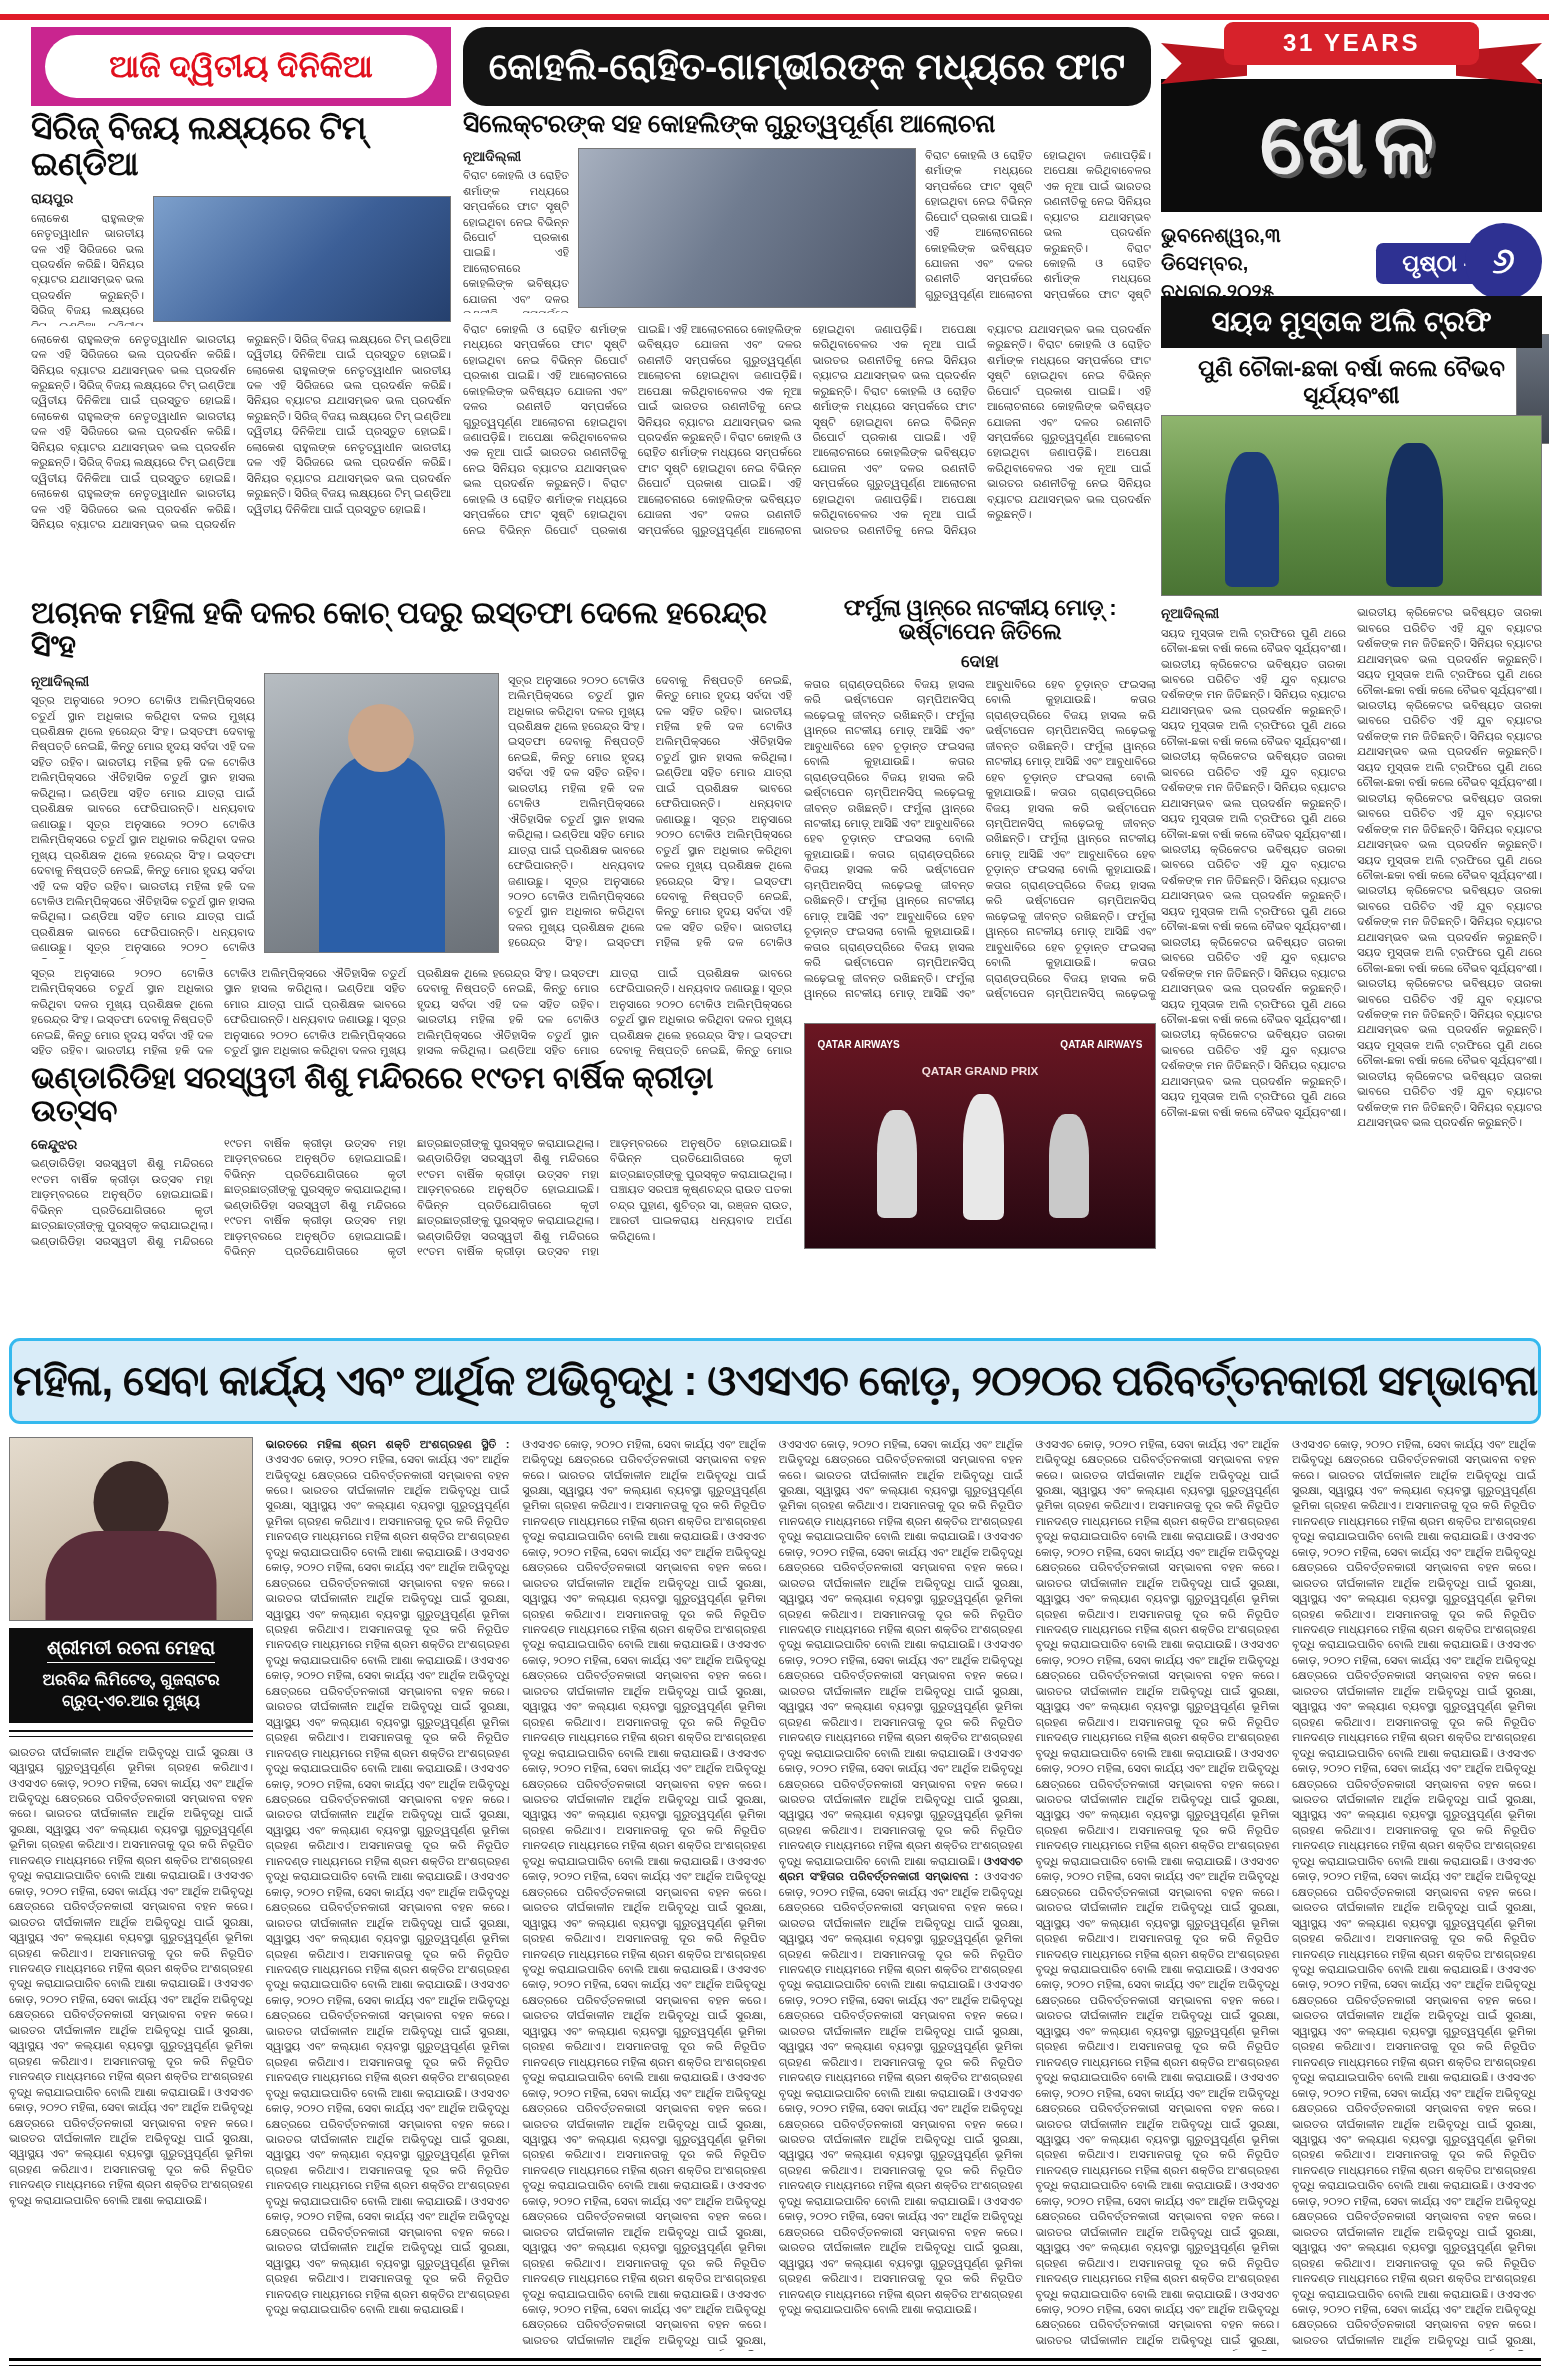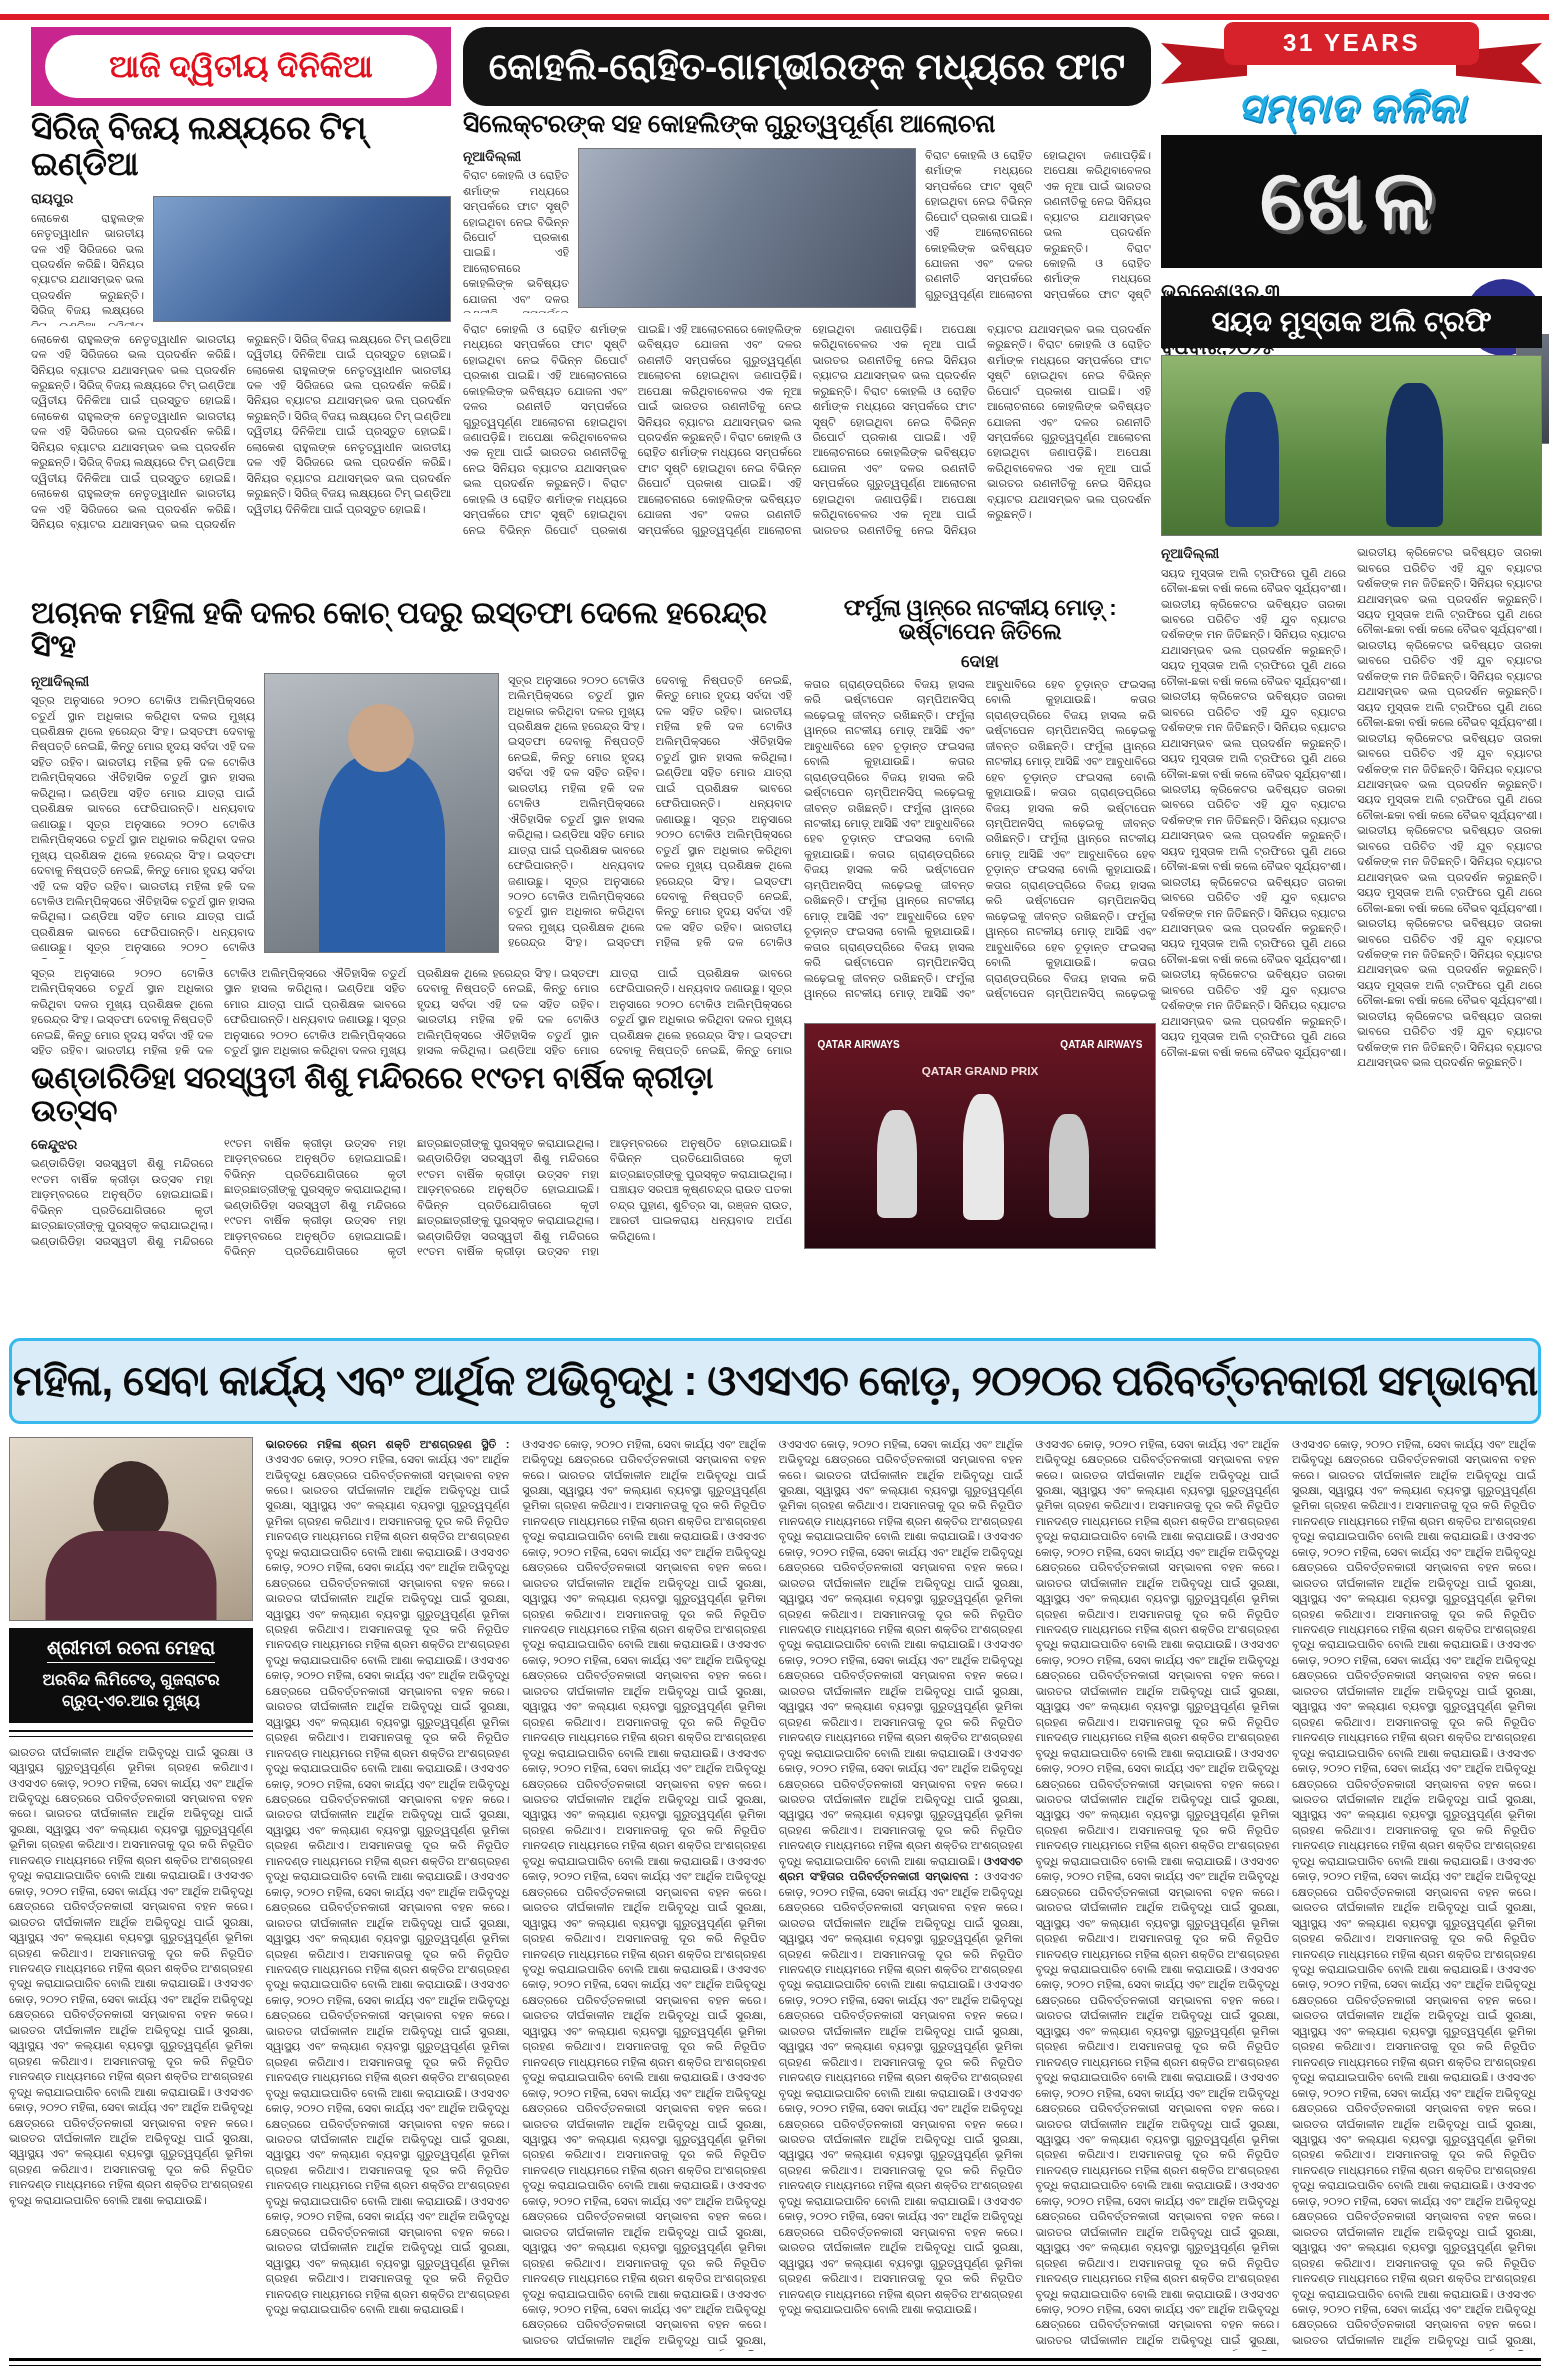--- a/index.html
+++ b/index.html
@@ -80,21 +80,20 @@
   <div class="abs kicker-left">
     <div class="pill">ଆଜି ଦ୍ୱିତୀୟ ଦିନିକିଆ</div>
   </div>
 
   <div class="abs masthead">
     <div class="ribbon">
       <div class="tail l"></div>
       <div class="tail r"></div>
       <div class="band">31 YEARS</div>
     </div>
-    <div class="logo">ସମ୍ବାଦ କଳିକା</div>
     <div class="khela">ଖେଳ</div>
     <div class="mast-bottom">
       <div class="mast-date">
         <span>ଭୁବନେଶ୍ୱର,୩ ଡିସେମ୍ବର,</span><br>
         <span>ବୁଧବାର,୨୦୨୫</span>
       </div>
       <div class="page-badge">
         <div class="rect">ପୃଷ୍ଠା –</div>
         <div class="circ">୬</div>
       </div>
@@ -124,20 +123,21 @@
       <div class="photo ph-selfie" style="width:338px;height:160px;"></div>
       <div class="jtext cols2" style="flex:1;height:165px;">ବିରାଟ କୋହଲି ଓ ରୋହିତ ଶର୍ମାଙ୍କ ମଧ୍ୟରେ ସମ୍ପର୍କରେ ଫାଟ ସୃଷ୍ଟି ହୋଇଥିବା ନେଇ ବିଭିନ୍ନ ରିପୋର୍ଟ ପ୍ରକାଶ ପାଇଛି। ଏହି ଆଲୋଚନାରେ କୋହଲିଙ୍କ ଭବିଷ୍ୟତ ଯୋଜନା ଏବଂ ଦଳର ରଣନୀତି ସମ୍ପର୍କରେ ଗୁରୁତ୍ୱପୂର୍ଣ୍ଣ ଆଲୋଚନା ହୋଇଥିବା ଜଣାପଡ଼ିଛି। ଅପେକ୍ଷା କରିଥିବାବେଳର ଏକ ନୂଆ ପାଇଁ ଭାରତର ରଣନୀତିକୁ ନେଇ ସିନିୟର ବ୍ୟାଟର ଯଥାସମ୍ଭବ ଭଲ ପ୍ରଦର୍ଶନ କରୁଛନ୍ତି। ବିରାଟ କୋହଲି ଓ ରୋହିତ ଶର୍ମାଙ୍କ ମଧ୍ୟରେ ସମ୍ପର୍କରେ ଫାଟ ସୃଷ୍ଟି ହୋଇଥିବା ନେଇ ବିଭିନ୍ନ ରିପୋର୍ଟ ପ୍ରକାଶ ପାଇଛି। ଏହି ଆଲୋଚନାରେ କୋହଲିଙ୍କ ଭବିଷ୍ୟତ ଯୋଜନା ଏବଂ ଦଳର ରଣନୀତି ସମ୍ପର୍କରେ ଗୁରୁତ୍ୱପୂର୍ଣ୍ଣ ଆଲୋଚନା ହୋଇଥିବା ଜଣାପଡ଼ିଛି। ଅପେକ୍ଷା କରିଥିବାବେଳର ଏକ ନୂଆ ପାଇଁ ଭାରତର ରଣନୀତିକୁ ନେଇ ସିନିୟର ବ୍ୟାଟର ଯଥାସମ୍ଭବ ଭଲ ପ୍ରଦର୍ଶନ କରୁଛନ୍ତି।</div>
     </div>
     <div class="jtext cols4" style="margin-top:9px;height:224px;">ବିରାଟ କୋହଲି ଓ ରୋହିତ ଶର୍ମାଙ୍କ ମଧ୍ୟରେ ସମ୍ପର୍କରେ ଫାଟ ସୃଷ୍ଟି ହୋଇଥିବା ନେଇ ବିଭିନ୍ନ ରିପୋର୍ଟ ପ୍ରକାଶ ପାଇଛି। ଏହି ଆଲୋଚନାରେ କୋହଲିଙ୍କ ଭବିଷ୍ୟତ ଯୋଜନା ଏବଂ ଦଳର ରଣନୀତି ସମ୍ପର୍କରେ ଗୁରୁତ୍ୱପୂର୍ଣ୍ଣ ଆଲୋଚନା ହୋଇଥିବା ଜଣାପଡ଼ିଛି। ଅପେକ୍ଷା କରିଥିବାବେଳର ଏକ ନୂଆ ପାଇଁ ଭାରତର ରଣନୀତିକୁ ନେଇ ସିନିୟର ବ୍ୟାଟର ଯଥାସମ୍ଭବ ଭଲ ପ୍ରଦର୍ଶନ କରୁଛନ୍ତି। ବିରାଟ କୋହଲି ଓ ରୋହିତ ଶର୍ମାଙ୍କ ମଧ୍ୟରେ ସମ୍ପର୍କରେ ଫାଟ ସୃଷ୍ଟି ହୋଇଥିବା ନେଇ ବିଭିନ୍ନ ରିପୋର୍ଟ ପ୍ରକାଶ ପାଇଛି। ଏହି ଆଲୋଚନାରେ କୋହଲିଙ୍କ ଭବିଷ୍ୟତ ଯୋଜନା ଏବଂ ଦଳର ରଣନୀତି ସମ୍ପର୍କରେ ଗୁରୁତ୍ୱପୂର୍ଣ୍ଣ ଆଲୋଚନା ହୋଇଥିବା ଜଣାପଡ଼ିଛି। ଅପେକ୍ଷା କରିଥିବାବେଳର ଏକ ନୂଆ ପାଇଁ ଭାରତର ରଣନୀତିକୁ ନେଇ ସିନିୟର ବ୍ୟାଟର ଯଥାସମ୍ଭବ ଭଲ ପ୍ରଦର୍ଶନ କରୁଛନ୍ତି। ବିରାଟ କୋହଲି ଓ ରୋହିତ ଶର୍ମାଙ୍କ ମଧ୍ୟରେ ସମ୍ପର୍କରେ ଫାଟ ସୃଷ୍ଟି ହୋଇଥିବା ନେଇ ବିଭିନ୍ନ ରିପୋର୍ଟ ପ୍ରକାଶ ପାଇଛି। ଏହି ଆଲୋଚନାରେ କୋହଲିଙ୍କ ଭବିଷ୍ୟତ ଯୋଜନା ଏବଂ ଦଳର ରଣନୀତି ସମ୍ପର୍କରେ ଗୁରୁତ୍ୱପୂର୍ଣ୍ଣ ଆଲୋଚନା ହୋଇଥିବା ଜଣାପଡ଼ିଛି। ଅପେକ୍ଷା କରିଥିବାବେଳର ଏକ ନୂଆ ପାଇଁ ଭାରତର ରଣନୀତିକୁ ନେଇ ସିନିୟର ବ୍ୟାଟର ଯଥାସମ୍ଭବ ଭଲ ପ୍ରଦର୍ଶନ କରୁଛନ୍ତି। ବିରାଟ କୋହଲି ଓ ରୋହିତ ଶର୍ମାଙ୍କ ମଧ୍ୟରେ ସମ୍ପର୍କରେ ଫାଟ ସୃଷ୍ଟି ହୋଇଥିବା ନେଇ ବିଭିନ୍ନ ରିପୋର୍ଟ ପ୍ରକାଶ ପାଇଛି। ଏହି ଆଲୋଚନାରେ କୋହଲିଙ୍କ ଭବିଷ୍ୟତ ଯୋଜନା ଏବଂ ଦଳର ରଣନୀତି ସମ୍ପର୍କରେ ଗୁରୁତ୍ୱପୂର୍ଣ୍ଣ ଆଲୋଚନା ହୋଇଥିବା ଜଣାପଡ଼ିଛି। ଅପେକ୍ଷା କରିଥିବାବେଳର ଏକ ନୂଆ ପାଇଁ ଭାରତର ରଣନୀତିକୁ ନେଇ ସିନିୟର ବ୍ୟାଟର ଯଥାସମ୍ଭବ ଭଲ ପ୍ରଦର୍ଶନ କରୁଛନ୍ତି। ବିରାଟ କୋହଲି ଓ ରୋହିତ ଶର୍ମାଙ୍କ ମଧ୍ୟରେ ସମ୍ପର୍କରେ ଫାଟ ସୃଷ୍ଟି ହୋଇଥିବା ନେଇ ବିଭିନ୍ନ ରିପୋର୍ଟ ପ୍ରକାଶ ପାଇଛି। ଏହି ଆଲୋଚନାରେ କୋହଲିଙ୍କ ଭବିଷ୍ୟତ ଯୋଜନା ଏବଂ ଦଳର ରଣନୀତି ସମ୍ପର୍କରେ ଗୁରୁତ୍ୱପୂର୍ଣ୍ଣ ଆଲୋଚନା ହୋଇଥିବା ଜଣାପଡ଼ିଛି। ଅପେକ୍ଷା କରିଥିବାବେଳର ଏକ ନୂଆ ପାଇଁ ଭାରତର ରଣନୀତିକୁ ନେଇ ସିନିୟର ବ୍ୟାଟର ଯଥାସମ୍ଭବ ଭଲ ପ୍ରଦର୍ଶନ କରୁଛନ୍ତି।</div>
   </div>
 
   <div class="abs photo ph-strip" style="left:1516px;top:334px;width:34px;height:110px;"></div>
 
   <div class="abs" style="left:1161px;top:296px;width:381px;height:1015px;">
     <div class="a3-kicker">ସୟଦ ମୁସ୍ତାକ ଅଲି ଟ୍ରଫି</div>
+    <div class="a3-head">ପୁଣି ଚୌକା-ଛକା ବର୍ଷା କଲେ ବୈଭବ ସୂର୍ଯ୍ୟବଂଶୀ</div>
     <div class="photo ph-batters" style="margin-top:7.2px;height:181px;">
       <div class="blob" style="left:63px;top:36px;width:54px;height:135px;background:#1d3c78;"></div>
       <div class="blob" style="left:224px;top:27px;width:57px;height:144px;background:#16305f;"></div>
     </div>
     <div class="jtext cols2" style="margin-top:9px;height:718px;">
       <span class="dl">ନୂଆଦିଲ୍ଲୀ</span>
       <span>ସୟଦ ମୁସ୍ତାକ ଅଲି ଟ୍ରଫିରେ ପୁଣି ଥରେ ଚୌକା-ଛକା ବର୍ଷା କଲେ ବୈଭବ ସୂର୍ଯ୍ୟବଂଶୀ। ଭାରତୀୟ କ୍ରିକେଟର ଭବିଷ୍ୟତ ତାରକା ଭାବରେ ପରିଚିତ ଏହି ଯୁବ ବ୍ୟାଟର ଦର୍ଶକଙ୍କ ମନ ଜିତିଛନ୍ତି। ସିନିୟର ବ୍ୟାଟର ଯଥାସମ୍ଭବ ଭଲ ପ୍ରଦର୍ଶନ କରୁଛନ୍ତି। ସୟଦ ମୁସ୍ତାକ ଅଲି ଟ୍ରଫିରେ ପୁଣି ଥରେ ଚୌକା-ଛକା ବର୍ଷା କଲେ ବୈଭବ ସୂର୍ଯ୍ୟବଂଶୀ। ଭାରତୀୟ କ୍ରିକେଟର ଭବିଷ୍ୟତ ତାରକା ଭାବରେ ପରିଚିତ ଏହି ଯୁବ ବ୍ୟାଟର ଦର୍ଶକଙ୍କ ମନ ଜିତିଛନ୍ତି। ସିନିୟର ବ୍ୟାଟର ଯଥାସମ୍ଭବ ଭଲ ପ୍ରଦର୍ଶନ କରୁଛନ୍ତି। ସୟଦ ମୁସ୍ତାକ ଅଲି ଟ୍ରଫିରେ ପୁଣି ଥରେ ଚୌକା-ଛକା ବର୍ଷା କଲେ ବୈଭବ ସୂର୍ଯ୍ୟବଂଶୀ। ଭାରତୀୟ କ୍ରିକେଟର ଭବିଷ୍ୟତ ତାରକା ଭାବରେ ପରିଚିତ ଏହି ଯୁବ ବ୍ୟାଟର ଦର୍ଶକଙ୍କ ମନ ଜିତିଛନ୍ତି। ସିନିୟର ବ୍ୟାଟର ଯଥାସମ୍ଭବ ଭଲ ପ୍ରଦର୍ଶନ କରୁଛନ୍ତି। ସୟଦ ମୁସ୍ତାକ ଅଲି ଟ୍ରଫିରେ ପୁଣି ଥରେ ଚୌକା-ଛକା ବର୍ଷା କଲେ ବୈଭବ ସୂର୍ଯ୍ୟବଂଶୀ। ଭାରତୀୟ କ୍ରିକେଟର ଭବିଷ୍ୟତ ତାରକା ଭାବରେ ପରିଚିତ ଏହି ଯୁବ ବ୍ୟାଟର ଦର୍ଶକଙ୍କ ମନ ଜିତିଛନ୍ତି। ସିନିୟର ବ୍ୟାଟର ଯଥାସମ୍ଭବ ଭଲ ପ୍ରଦର୍ଶନ କରୁଛନ୍ତି। ସୟଦ ମୁସ୍ତାକ ଅଲି ଟ୍ରଫିରେ ପୁଣି ଥରେ ଚୌକା-ଛକା ବର୍ଷା କଲେ ବୈଭବ ସୂର୍ଯ୍ୟବଂଶୀ। ଭାରତୀୟ କ୍ରିକେଟର ଭବିଷ୍ୟତ ତାରକା ଭାବରେ ପରିଚିତ ଏହି ଯୁବ ବ୍ୟାଟର ଦର୍ଶକଙ୍କ ମନ ଜିତିଛନ୍ତି। ସିନିୟର ବ୍ୟାଟର ଯଥାସମ୍ଭବ ଭଲ ପ୍ରଦର୍ଶନ କରୁଛନ୍ତି। ସୟଦ ମୁସ୍ତାକ ଅଲି ଟ୍ରଫିରେ ପୁଣି ଥରେ ଚୌକା-ଛକା ବର୍ଷା କଲେ ବୈଭବ ସୂର୍ଯ୍ୟବଂଶୀ। ଭାରତୀୟ କ୍ରିକେଟର ଭବିଷ୍ୟତ ତାରକା ଭାବରେ ପରିଚିତ ଏହି ଯୁବ ବ୍ୟାଟର ଦର୍ଶକଙ୍କ ମନ ଜିତିଛନ୍ତି। ସିନିୟର ବ୍ୟାଟର ଯଥାସମ୍ଭବ ଭଲ ପ୍ରଦର୍ଶନ କରୁଛନ୍ତି। ସୟଦ ମୁସ୍ତାକ ଅଲି ଟ୍ରଫିରେ ପୁଣି ଥରେ ଚୌକା-ଛକା ବର୍ଷା କଲେ ବୈଭବ ସୂର୍ଯ୍ୟବଂଶୀ। ଭାରତୀୟ କ୍ରିକେଟର ଭବିଷ୍ୟତ ତାରକା ଭାବରେ ପରିଚିତ ଏହି ଯୁବ ବ୍ୟାଟର ଦର୍ଶକଙ୍କ ମନ ଜିତିଛନ୍ତି। ସିନିୟର ବ୍ୟାଟର ଯଥାସମ୍ଭବ ଭଲ ପ୍ରଦର୍ଶନ କରୁଛନ୍ତି। ସୟଦ ମୁସ୍ତାକ ଅଲି ଟ୍ରଫିରେ ପୁଣି ଥରେ ଚୌକା-ଛକା ବର୍ଷା କଲେ ବୈଭବ ସୂର୍ଯ୍ୟବଂଶୀ। ଭାରତୀୟ କ୍ରିକେଟର ଭବିଷ୍ୟତ ତାରକା ଭାବରେ ପରିଚିତ ଏହି ଯୁବ ବ୍ୟାଟର ଦର୍ଶକଙ୍କ ମନ ଜିତିଛନ୍ତି। ସିନିୟର ବ୍ୟାଟର ଯଥାସମ୍ଭବ ଭଲ ପ୍ରଦର୍ଶନ କରୁଛନ୍ତି। ସୟଦ ମୁସ୍ତାକ ଅଲି ଟ୍ରଫିରେ ପୁଣି ଥରେ ଚୌକା-ଛକା ବର୍ଷା କଲେ ବୈଭବ ସୂର୍ଯ୍ୟବଂଶୀ। ଭାରତୀୟ କ୍ରିକେଟର ଭବିଷ୍ୟତ ତାରକା ଭାବରେ ପରିଚିତ ଏହି ଯୁବ ବ୍ୟାଟର ଦର୍ଶକଙ୍କ ମନ ଜିତିଛନ୍ତି। ସିନିୟର ବ୍ୟାଟର ଯଥାସମ୍ଭବ ଭଲ ପ୍ରଦର୍ଶନ କରୁଛନ୍ତି। ସୟଦ ମୁସ୍ତାକ ଅଲି ଟ୍ରଫିରେ ପୁଣି ଥରେ ଚୌକା-ଛକା ବର୍ଷା କଲେ ବୈଭବ ସୂର୍ଯ୍ୟବଂଶୀ। ଭାରତୀୟ କ୍ରିକେଟର ଭବିଷ୍ୟତ ତାରକା ଭାବରେ ପରିଚିତ ଏହି ଯୁବ ବ୍ୟାଟର ଦର୍ଶକଙ୍କ ମନ ଜିତିଛନ୍ତି। ସିନିୟର ବ୍ୟାଟର ଯଥାସମ୍ଭବ ଭଲ ପ୍ରଦର୍ଶନ କରୁଛନ୍ତି। ସୟଦ ମୁସ୍ତାକ ଅଲି ଟ୍ରଫିରେ ପୁଣି ଥରେ ଚୌକା-ଛକା ବର୍ଷା କଲେ ବୈଭବ ସୂର୍ଯ୍ୟବଂଶୀ। ଭାରତୀୟ କ୍ରିକେଟର ଭବିଷ୍ୟତ ତାରକା ଭାବରେ ପରିଚିତ ଏହି ଯୁବ ବ୍ୟାଟର ଦର୍ଶକଙ୍କ ମନ ଜିତିଛନ୍ତି। ସିନିୟର ବ୍ୟାଟର ଯଥାସମ୍ଭବ ଭଲ ପ୍ରଦର୍ଶନ କରୁଛନ୍ତି।</span>
     </div>
   </div>
 

